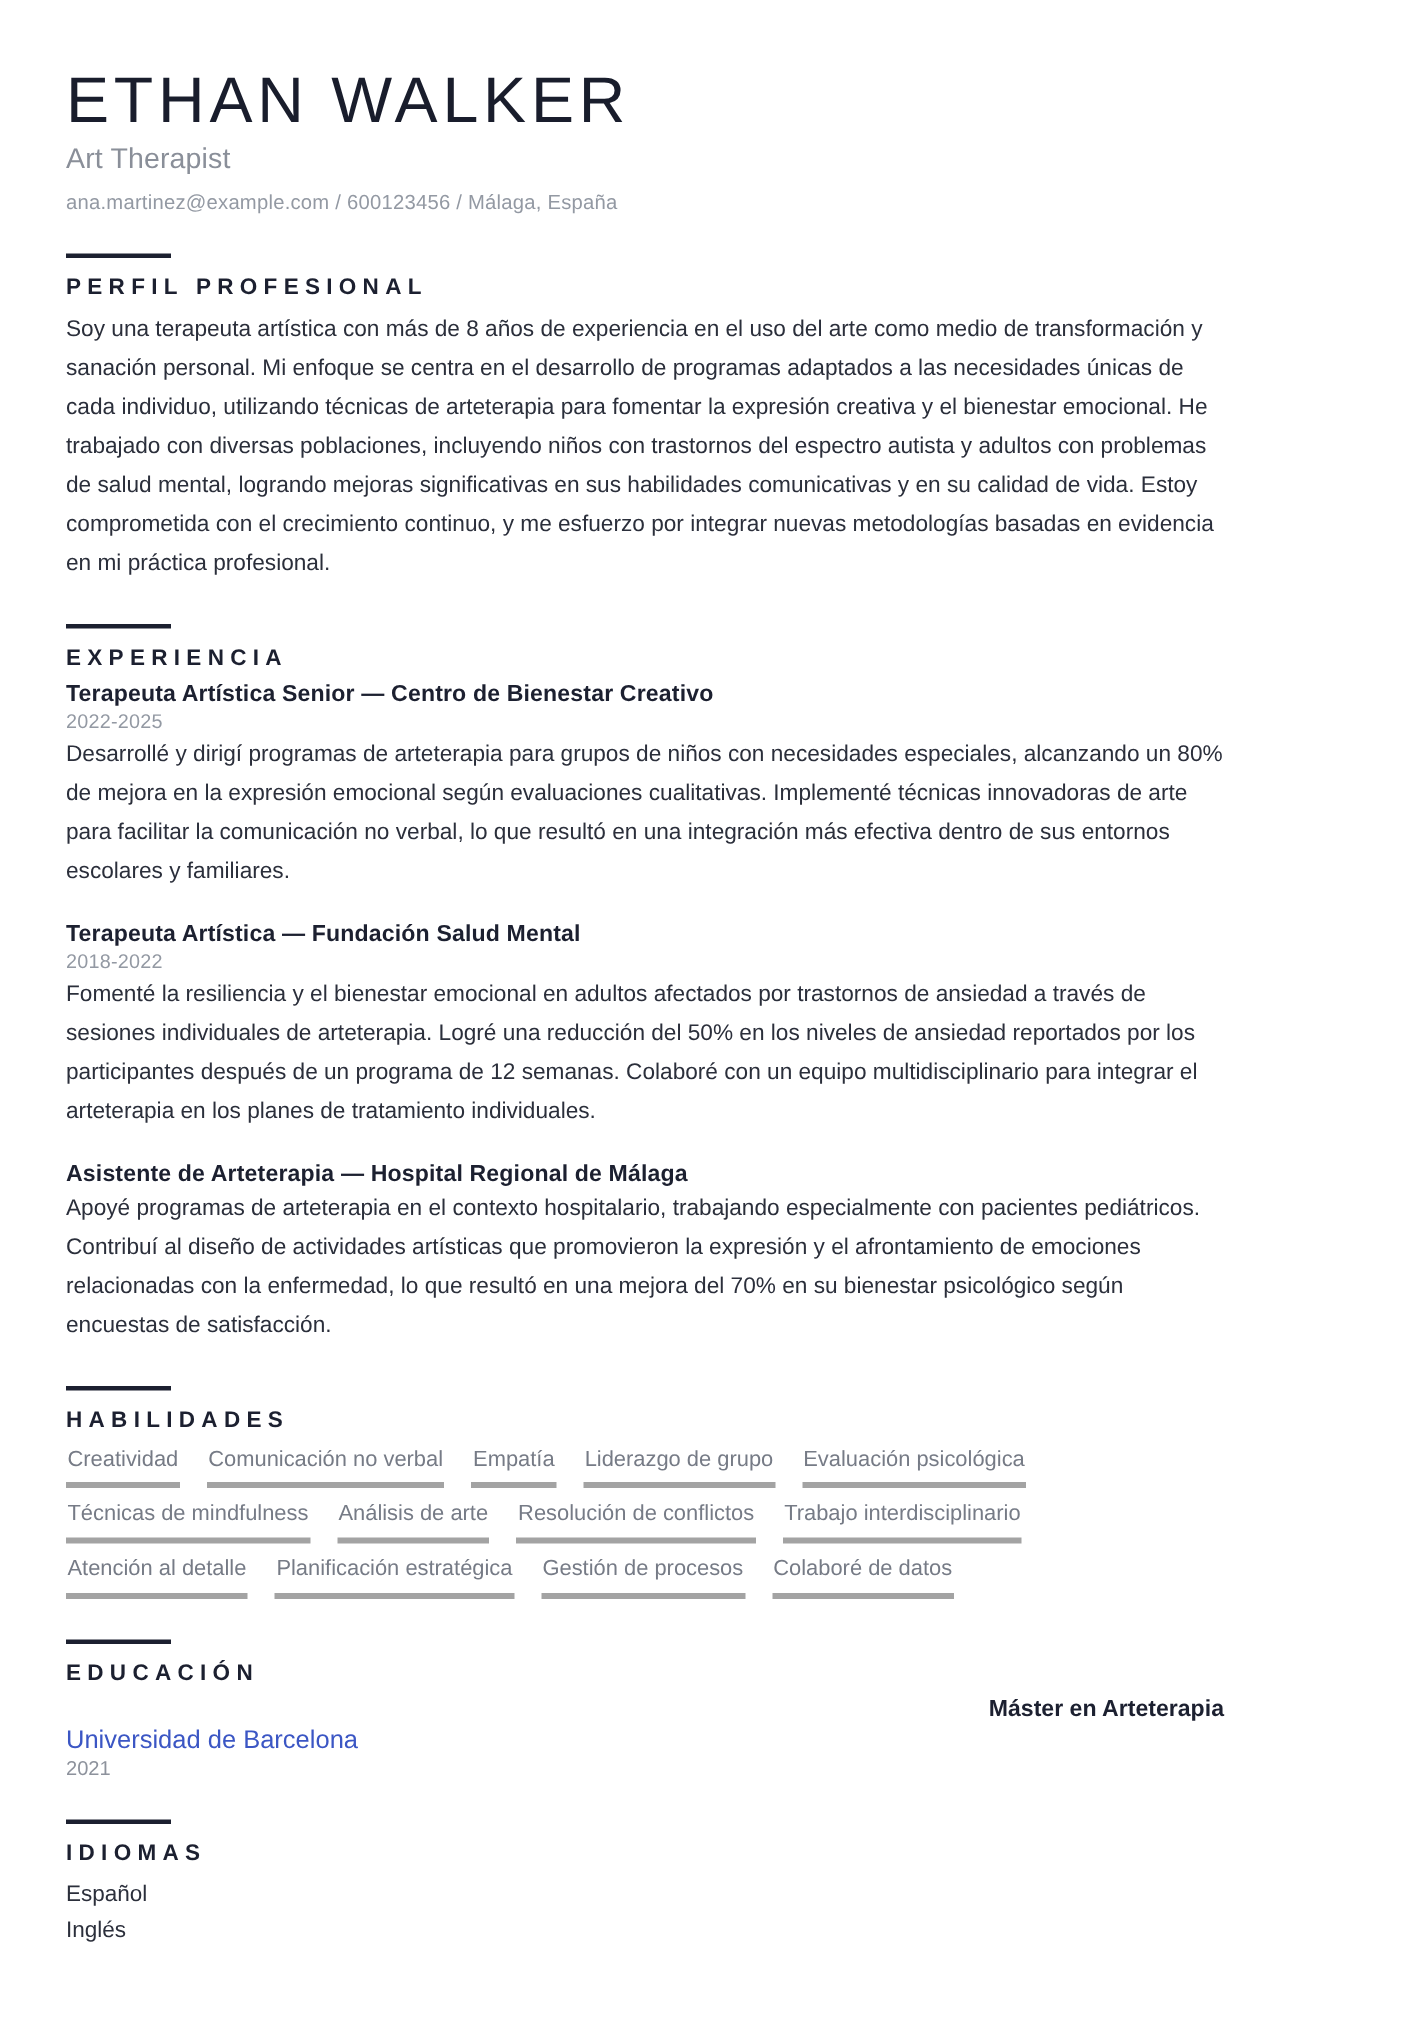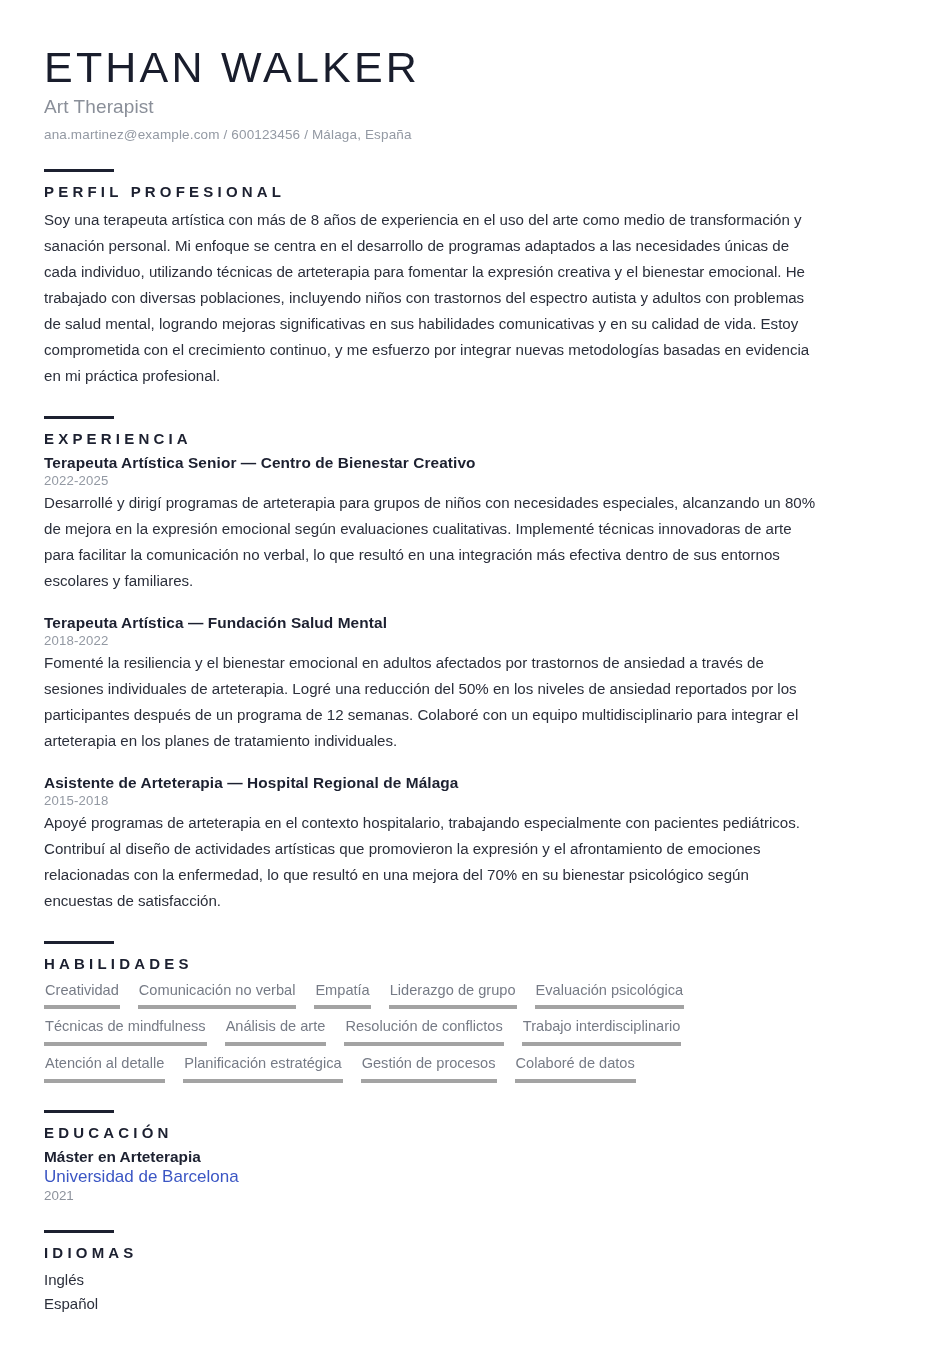--- a/index.html
+++ b/index.html
@@ -109,20 +109,21 @@
   }
 
   
   .edu-item { margin-bottom: 17px; }
   .edu-item:last-child { margin-bottom: 0; }
   .edu-degree {
     font-size: 15.4px;
     font-weight: 700;
     color: #1c2030;
     margin: 0 0 1px 0;
+    text-align: right;
   }
   .edu-school {
     font-size: 17px;
     color: #3b56c4;
     margin: 0 0 1px 0;
   }
   .edu-year {
     font-size: 13.4px;
     color: #8d929c;
     margin: 0;
@@ -164,21 +165,20 @@
     </div>
 
     <div class="exp-item">
       <div class="exp-heading">Terapeuta Artística — Fundación Salud Mental</div>
       <div class="exp-dates">2018-2022</div>
       <p class="body-text">Fomenté la resiliencia y el bienestar emocional en adultos afectados por trastornos de ansiedad a través de sesiones individuales de arteterapia. Logré una reducción del 50% en los niveles de ansiedad reportados por los participantes después de un programa de 12 semanas. Colaboré con un equipo multidisciplinario para integrar el arteterapia en los planes de tratamiento individuales.</p>
     </div>
 
     <div class="exp-item">
       <div class="exp-heading">Asistente de Arteterapia — Hospital Regional de Málaga</div>
-      <div class="exp-dates">2015-2018</div>
       <p class="body-text">Apoyé programas de arteterapia en el contexto hospitalario, trabajando especialmente con pacientes pediátricos. Contribuí al diseño de actividades artísticas que promovieron la expresión y el afrontamiento de emociones relacionadas con la enfermedad, lo que resultó en una mejora del 70% en su bienestar psicológico según encuestas de satisfacción.</p>
     </div>
   </section>
 
   <section class="section">
     <div class="section-rule"></div>
     <h2 class="section-title">HABILIDADES</h2>
     <div class="skills-wrap">
       <span class="skill-chip">Creatividad</span>
       <span class="skill-chip">Comunicación no verbal</span>
@@ -204,17 +204,17 @@
       <div class="edu-degree">Máster en Arteterapia</div>
       <div class="edu-school">Universidad de Barcelona</div>
       <div class="edu-year">2021</div>
     </div>
 
   </section>
 
   <section class="section">
     <div class="section-rule"></div>
     <h2 class="section-title">IDIOMAS</h2>
+    <p class="lang-item">Español</p>
     <p class="lang-item">Inglés</p>
-    <p class="lang-item">Español</p>
   </section>
 
 </div>
 
 </body></html>

